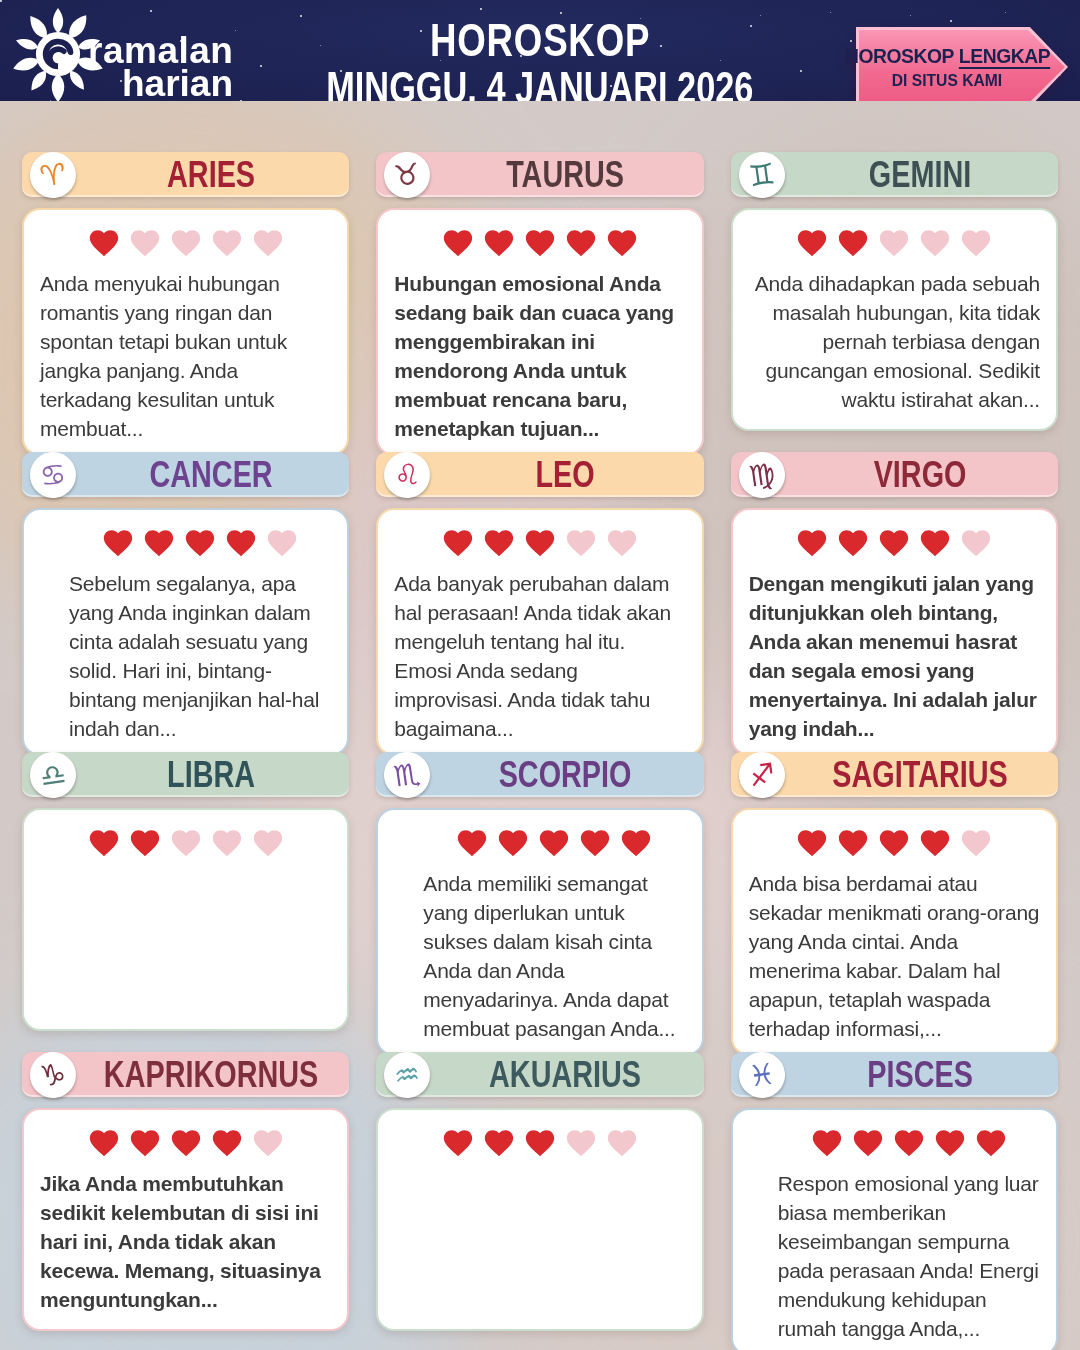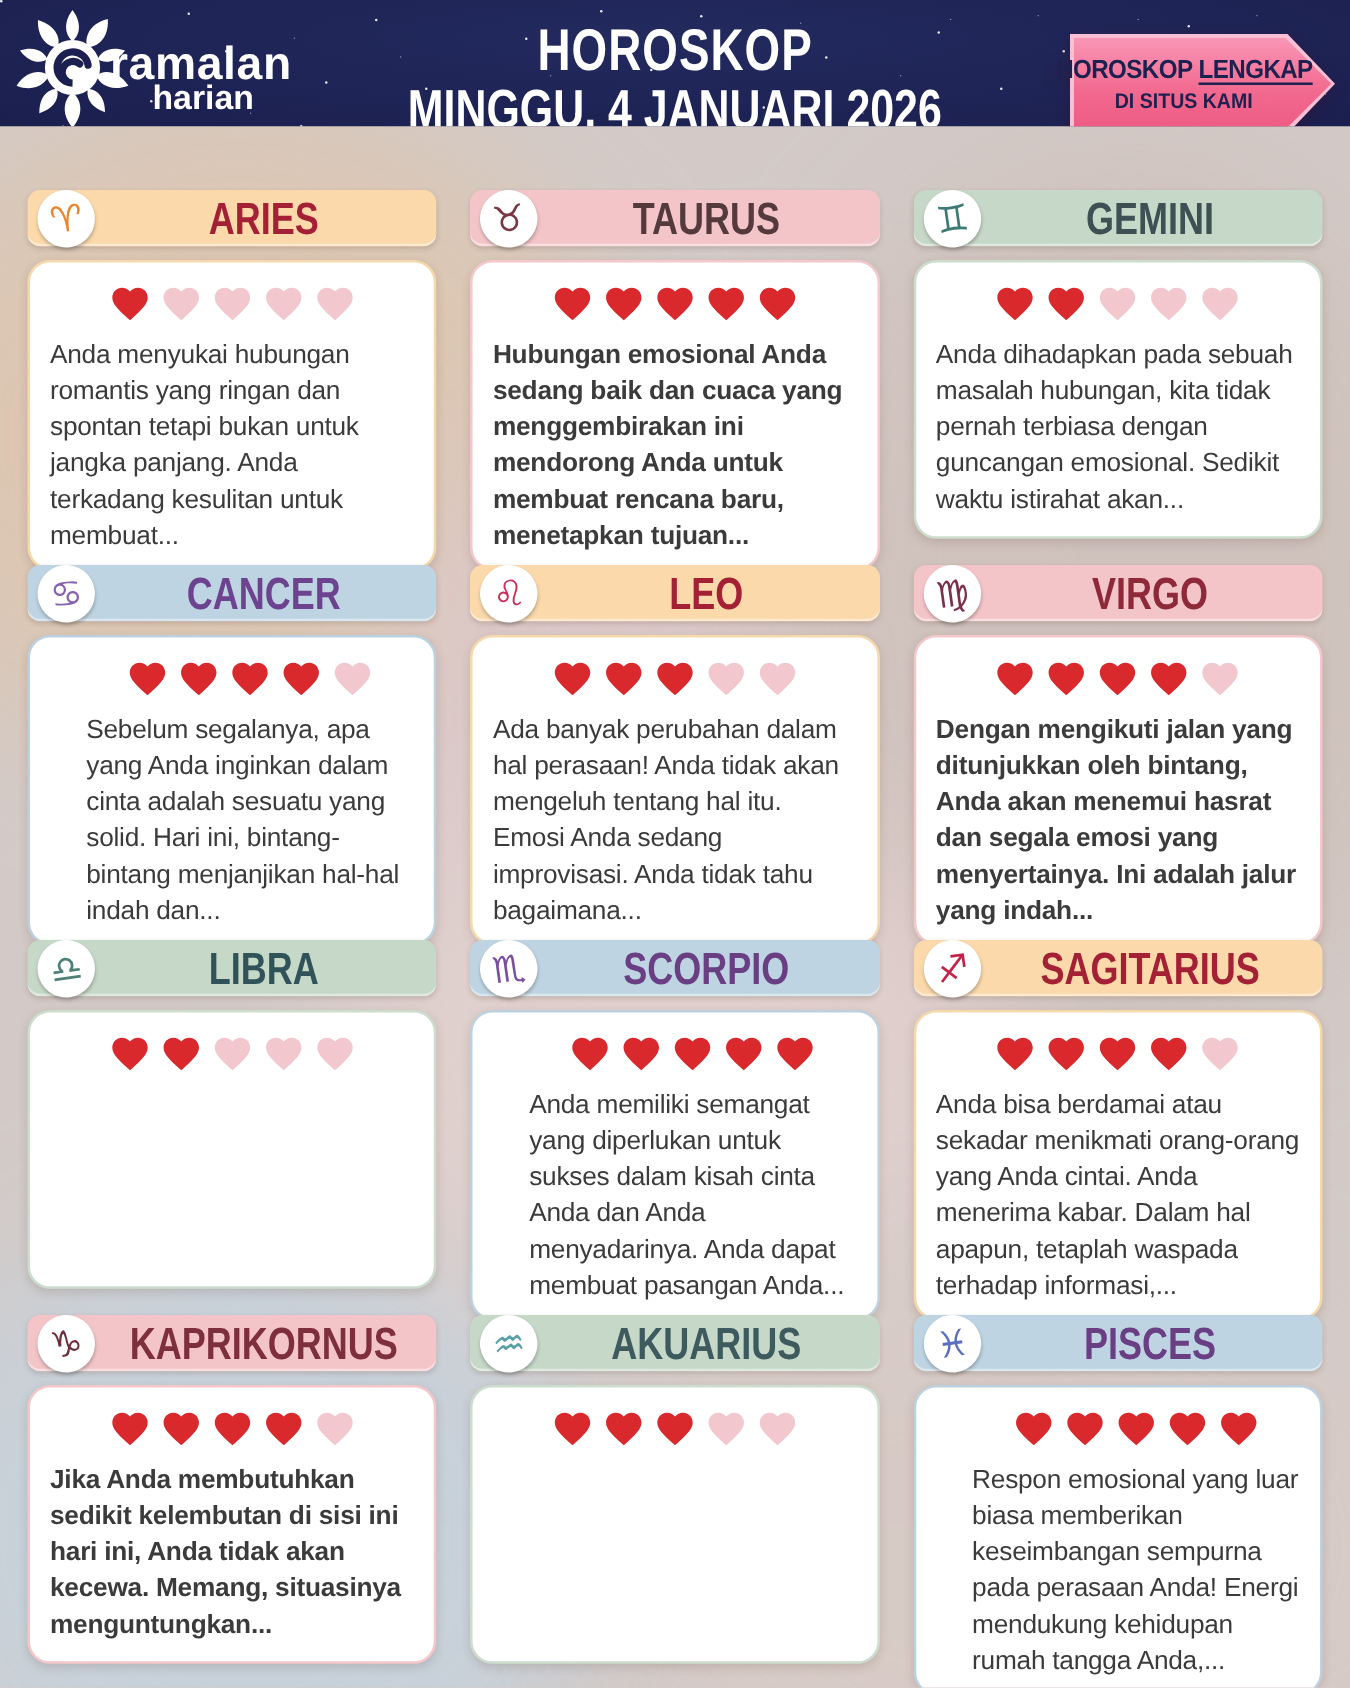--- a/index.html
+++ b/index.html
@@ -37,21 +37,21 @@
     box-shadow: 540px 100px #fff, 640px 18px #fff, 720px 60px #fff, 780px 108px #fff, 830px 12px #fff,
       880px 75px #fff, 930px 45px #fff, 980px 100px #fff, 1020px 30px #fff, 30px 60px #fff,
       200px 90px #fff, 320px 45px #fff, 440px 60px #fff, 580px 40px #fff, 690px 90px #fff,
       760px 15px #fff, 910px 15px #fff, 1060px 75px #fff, 50px 100px #fff, 140px 55px #fff,
       405px 118px #fff, 505px 112px #fff, 235px 30px #fff, 1005px 12px #fff, 865px 115px #fff;
   }
   .logo { position:absolute; left:10px; top:4px; width:260px; height:120px; }
   .logo svg { position:absolute; left:0; top:2px; }
   .logo-text { position:absolute; left:78px; top:28px; color:#fff; line-height:1; }
   .logo-l1 { display:block; font-size:37px; font-weight:700; letter-spacing:.5px; }
-  .logo-l2 { display:block; font-size:27px; font-weight:700; margin:-4px 0 0 34px; }
+  .logo-l2 { display:block; font-size:37px; font-weight:700; margin:-4px 0 0 34px; }
   .titles { position:absolute; left:0; right:0; top:0; height:127px; display:flex; flex-direction:column;
     align-items:center; justify-content:center; color:#fff; }
   .title    { font-size:47px; font-weight:700; letter-spacing:1px; transform:scaleX(.78); line-height:1.05; }
   .subtitle { font-size:44px; font-weight:700; letter-spacing:0;   transform:scaleX(.78); line-height:1.1; }
 
   
   .cta { position:absolute; right:12px; top:27px; width:212px; height:80px; z-index:6; cursor:pointer;
     filter:drop-shadow(0 3px 5px rgba(60,10,50,.45)); }
   .cta-shape { position:absolute; inset:0; background:#f9c0d4;
     clip-path:polygon(0 0, 82% 0, 100% 50%, 82% 100%, 0 100%); }
@@ -83,21 +83,21 @@
   .heart.filled path { fill:#d9292d; }
   .heart.empty  path { fill:#f2c7cd; }
   .desc { margin:4px 0 0; font-size:21px; line-height:1.38; color:#3b3b3b; letter-spacing:-.2px; }
 
   
   .theme-peach .pill { background:#fbd9ab; }
   .theme-peach .body { border-color:#f6d9ab; }
   .theme-pink  .pill { background:#f4c5c8; }
   .theme-pink  .body { border-color:#f4c7ca;font-weight:bold; }
   .theme-sage  .pill { background:#c6d8c7; }
-  .theme-sage  .body { border-color:#cbddcc; }
+  .theme-sage  .body { border-color:#cbddcc;text-align:right; }
   .theme-blue  .pill { background:#bed4e2; }
   .theme-blue  .body { border-color:#bbd1e0;padding-left:45px; }
 </style>
 </head>
 <body>
 
 <div class="bg">
   <div class="blob b1"></div>
     <div class="blob b2"></div>
     <div class="blob b3"></div>

